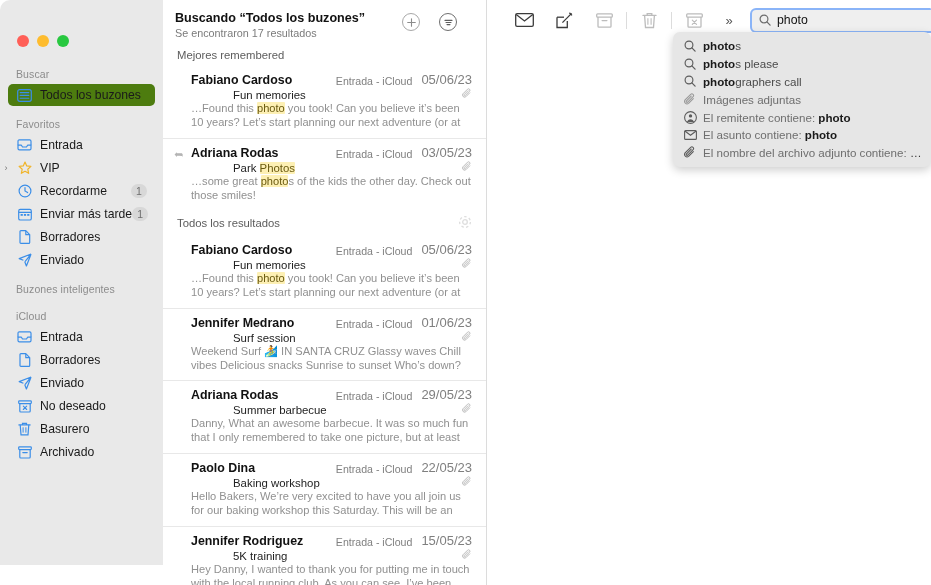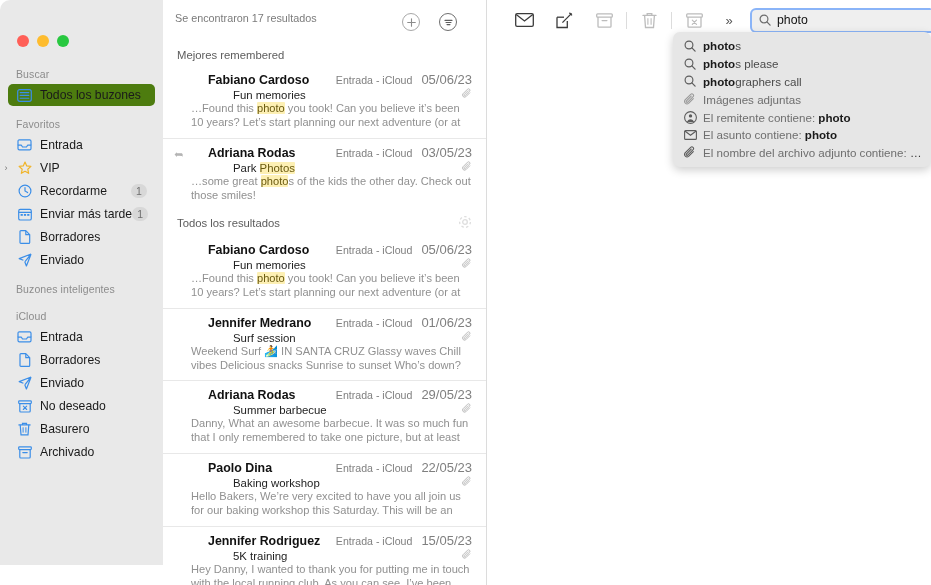--- a/index.html
+++ b/index.html
@@ -128,21 +128,21 @@
   }
   .group-head .spacer { flex: 1 1 auto; }
   .group-head .spin { opacity: 0.33; }
 
   .msg {
     padding: 6px 14px 8px 28px;
     border-top: 1px solid #e8e8e8;
     position: relative;
   }
   .msg.no-top { border-top: none; }
-  .msg-line1 { display: flex; align-items: center; margin-left: 17px; }
+  .msg-line1 { display: flex; align-items: flex-end; }
   .msg-from {
     font-size: 12.4px; font-weight: bold; color: #111;
     flex: 1 1 auto; white-space: nowrap; overflow: hidden;
   }
   .msg-mbox { font-size: 10.6px; color: #7f7f7f; margin-right: 9px; white-space: nowrap;}
   .msg-date { font-size: 13px; color: #7f7f7f; white-space: nowrap;}
   .msg-line2 { display: flex; align-items: center; margin-top: 1px;}
   .msg-subject { font-size: 11.4px; color: #222; flex: 1 1 auto; white-space: nowrap; overflow: hidden; margin-left: 42px;}
   .clip { color: #b6b6b6; font-size: 11px; }
   .msg-preview {
@@ -384,20 +384,21 @@
             </span>
             <span class="sb-label">Archivado</span>
           </div>
         </div>
       </div>
   </div>
 
   <div class="list">
     <div class="list-header">
       <div class="lh-text">
+        <div class="lh-title">Buscando “Todos los buzones”</div>
         <div class="lh-sub">Se encontraron 17 resultados</div>
       </div>
       <div class="lh-btns">
         <div class="circ-btn">
           <svg width="11" height="11" viewBox="0 0 11 11">
               <path d="M5.5 1.7v7.6M1.7 5.5h7.6" stroke="currentColor" stroke-width="1.1" stroke-linecap="round"></path>
             </svg>
         </div>
         <div class="circ-btn filled">
           <svg width="11" height="11" viewBox="0 0 11 11">

